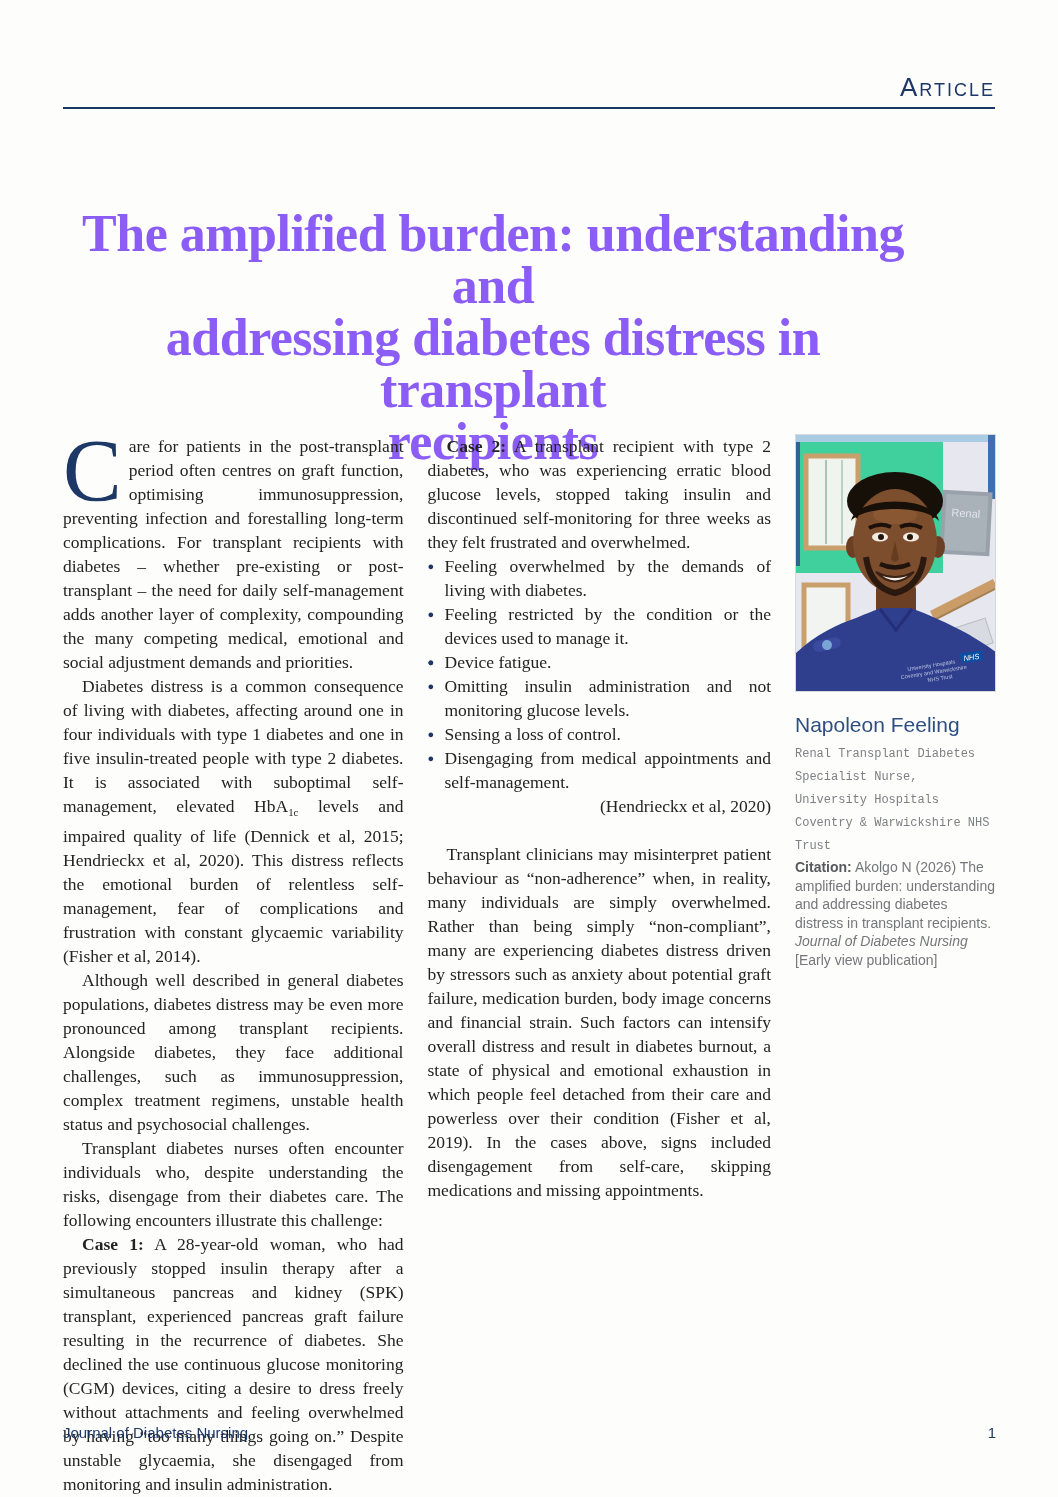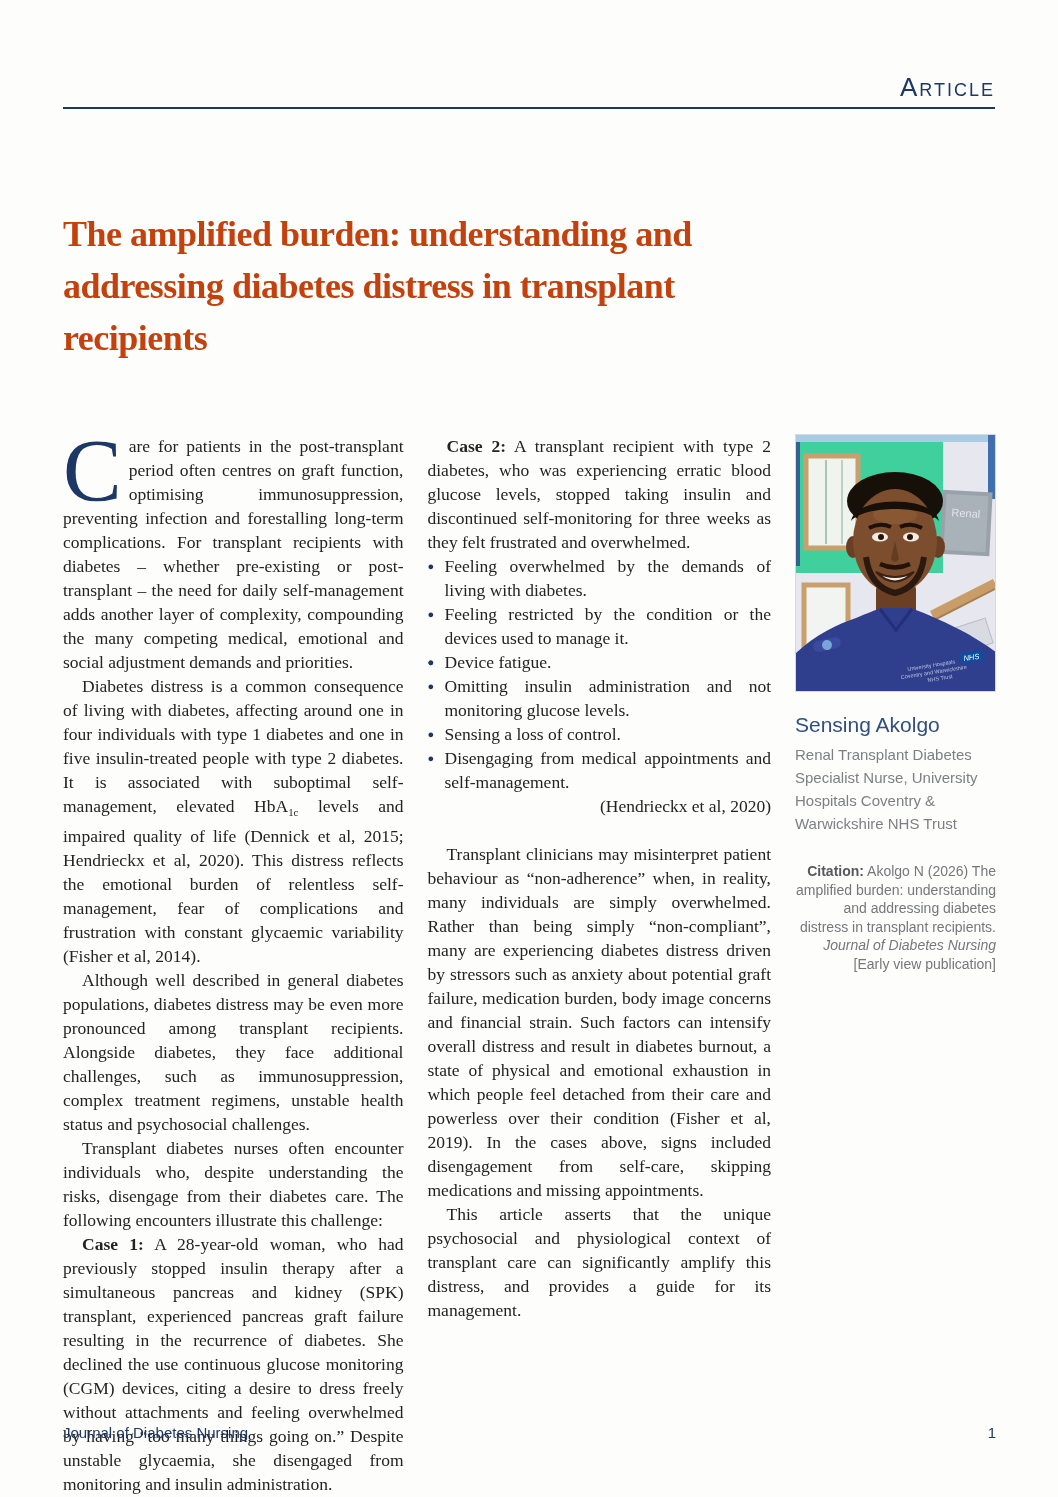--- a/index.html
+++ b/index.html
@@ -10,44 +10,44 @@
     font-family:"Liberation Serif", serif; color:#222222;
   }
   .kicker-row { position:absolute; top:72px; left:63px; width:932px; text-align:right; }
   .kicker {
     font-family:"Liberation Sans", sans-serif; font-variant:small-caps;
     font-size:26px; letter-spacing:2px; color:#1d3767; font-weight:400;margin-top:39px;
   }
   .head-rule { position:absolute; top:107px; left:63px; width:932px; height:0; border-top:2px solid #1d3767; }
   .title-block { position:absolute; top:208px; left:63px; width:860px; }
   .title-line {
-    font-family:"Liberation Serif", serif; font-weight:bold; color:#c2410c;
-    font-size:36px; line-height:52px; letter-spacing:-0.5px;
+    font-family:"Liberation Serif", serif; font-weight:bold; color:#8b5cf6;
+    font-size:52px; line-height:52px; letter-spacing:-0.5px;text-align:center;
   }
   .columns { position:absolute; top:434px; left:63px; width:933px; display:flex; gap:24px; }
   .col-text { font-size:17.5px; line-height:24px; text-align:justify; color:#232323; }
   .col1 { width:341px; }
   .col2 { width:344px; }
   .col-text p { margin:0; }
   .indent { text-indent:19px; }
   .dropcap {
     float:left; font-size:88px; line-height:70px; padding:2px 7px 0 0;
     color:#1d3767; font-family:"Liberation Serif", serif;
   }
   sub.chem { font-size:0.62em; vertical-align:-0.35em; }
   .gap-top { margin-top:24px !important; }
   ul.themes { list-style:none; margin:0; padding:0; }
   ul.themes li { position:relative; padding-left:17px; text-align:justify; }
   .bullet-dot { position:absolute; left:0; top:0; color:#1d3767; font-size:11px; line-height:24px; }
   .attribution { text-align:right; margin:0; }
   .sidebar { width:201px; font-family:"Liberation Sans", sans-serif; }
   .photo-frame { width:201px; height:258px; border:1px solid #d9d9d9; background:#e7e8ef; }
   .author-name { margin-top:20px; font-size:21px; color:#2f4f80; line-height:26px; }
-  .author-role { margin-top:5px; font-size:15px; line-height:23px; color:#7d7f83; }
-  .citation { margin-top:27px; font-size:14px; line-height:18.5px; color:#76777b;text-align:right; }
+  .author-role { margin-top:5px; font-size:12px; line-height:23px; color:#7d7f83;font-family:Liberation Mono, monospace; }
+  .citation { font-size:14px; line-height:18.5px; color:#76777b; }
   .citation b { color:#58595c; }
   .citation i { font-style:italic; }
   .footer {
     position:absolute; top:1424px; left:63px; width:933px;
     display:flex; justify-content:space-between; align-items:baseline;
     font-family:"Liberation Sans", sans-serif; font-size:15px; color:#1d3767;
   }
 </style>
 </head>
 <body>
@@ -81,21 +81,20 @@
         <li><span class="bullet-dot">●</span><span>Feeling overwhelmed by the demands of living with diabetes.</span></li>
         <li><span class="bullet-dot">●</span><span>Feeling restricted by the condition or the devices used to manage it.</span></li>
         <li><span class="bullet-dot">●</span></li>
         <li><span class="bullet-dot">●</span><span>Device fatigue.</span></li>
         <li><span class="bullet-dot">●</span><span>Omitting insulin administration and not monitoring glucose levels.</span></li>
         <li><span class="bullet-dot">●</span><span>Sensing a loss of control.</span></li>
         <li><span class="bullet-dot">●</span><span>Disengaging from medical appointments and self-management.</span></li>
       </ul>
       <p class="attribution">(Hendrieckx et al, 2020)</p>
       <p class="indent gap-top">Transplant clinicians may misinterpret patient behaviour as “non-adherence” when, in reality, many individuals are simply overwhelmed. Rather than being simply “non-compliant”, many are experiencing diabetes distress driven by stressors such as anxiety about potential graft failure, medication burden, body image concerns and financial strain. Such factors can intensify overall distress and result in diabetes burnout, a state of physical and emotional exhaustion in which people feel detached from their care and powerless over their condition (Fisher et al, 2019). In the cases above, signs included disengagement from self-care, skipping medications and missing appointments.</p>
-      <p class="indent">This article asserts that the unique psychosocial and physiological context of transplant care can significantly amplify this distress, and provides a guide for its management.</p>
     </div>
 
     <div class="sidebar">
       <div class="photo-frame">
         <svg width="199" height="256" viewBox="0 0 199 256" xmlns="http://www.w3.org/2000/svg">
           <rect x="0" y="0" width="199" height="256" fill="#e7e7ef"></rect>
           <rect x="0" y="6" width="147" height="132" fill="#3fd09e"></rect>
           <rect x="0" y="0" width="199" height="7" fill="#aacbe4"></rect>
           <rect x="192" y="0" width="7" height="64" fill="#3f6fae"></rect>
           <rect x="0" y="7" width="4" height="124" fill="#34628f"></rect>
@@ -138,21 +137,21 @@
           <path d="M80,137 Q99,147 118,137 Q99,156 80,137 Z" fill="#f3eee4" stroke="#3a2114" stroke-width="2"></path>
           <g transform="rotate(-9 150 234)">
             <text x="112" y="230" font-family="Liberation Sans, sans-serif" font-size="5.5" fill="#b9c4dd">University Hospitals</text>
             <text x="104" y="237" font-family="Liberation Sans, sans-serif" font-size="5.5" fill="#b9c4dd">Coventry and Warwickshire</text>
             <text x="130" y="244" font-family="Liberation Sans, sans-serif" font-size="5.5" fill="#b9c4dd">NHS Trust</text>
             <rect x="166" y="221" width="22" height="10" fill="#0b4fa3"></rect>
             <text x="169" y="229" font-family="Liberation Sans, sans-serif" font-size="7.5" font-style="italic" fill="#ffffff">NHS</text>
           </g>
         </svg>
       </div>
-      <div class="author-name">Sensing Akolgo</div>
+      <div class="author-name">Napoleon Feeling</div>
       <div class="author-role">Renal Transplant Diabetes Specialist Nurse, University Hospitals Coventry &amp; Warwickshire NHS Trust</div>
       <div class="citation"><b>Citation:</b><span> Akolgo N (2026) The amplified burden: understanding and addressing diabetes distress in transplant recipients. </span><i>Journal of Diabetes Nursing</i><span> [Early view publication]</span></div>
     </div>
 
   </div>
 
   <div class="footer">
     <span>Journal of Diabetes Nursing</span>
     <span>1</span>
   </div>

